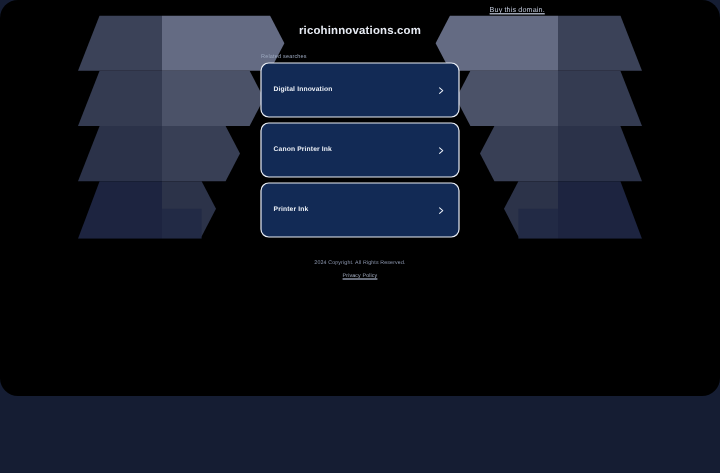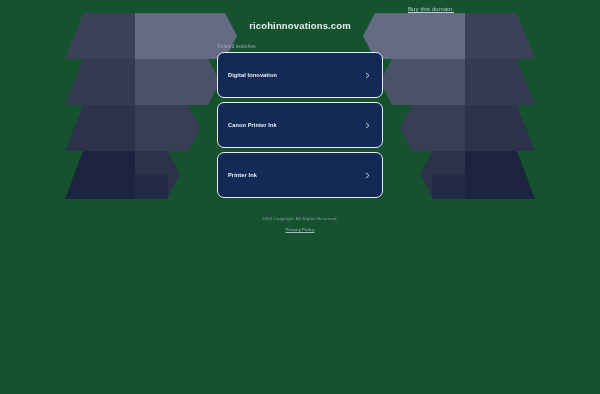--- a/index.html
+++ b/index.html
@@ -3,22 +3,22 @@
 <meta charset="utf-8">
 <style>
   * { margin:0; padding:0; box-sizing:border-box; }
   html,body{
     width:600px; height:394px; overflow:hidden;
     background:#151d33;
     font-family:"Liberation Sans", sans-serif;
     -webkit-font-smoothing:antialiased;
   }
   #page{
-    position:relative; width:600px; height:394px;
-    background:#14532d; overflow:hidden;
+    position:relative; width:600px; height:330px;
+    background:#000000; overflow:hidden;border-radius:15px;
   }
 
   
   .bg-art{
     position:absolute; top:13px; height:186px;
     width:235px; pointer-events:none;
   }
   .bg-art.left{ left:65px; }
   .bg-art.right{ right:65px; transform:scaleX(-1); }
 

